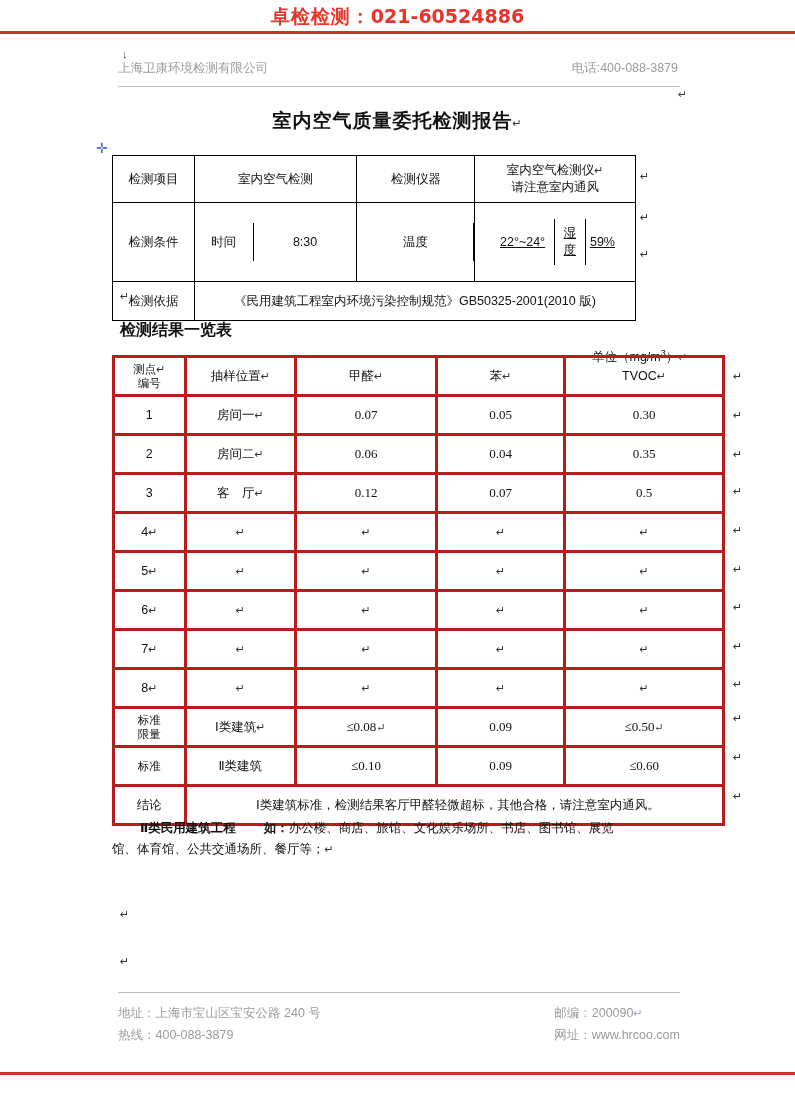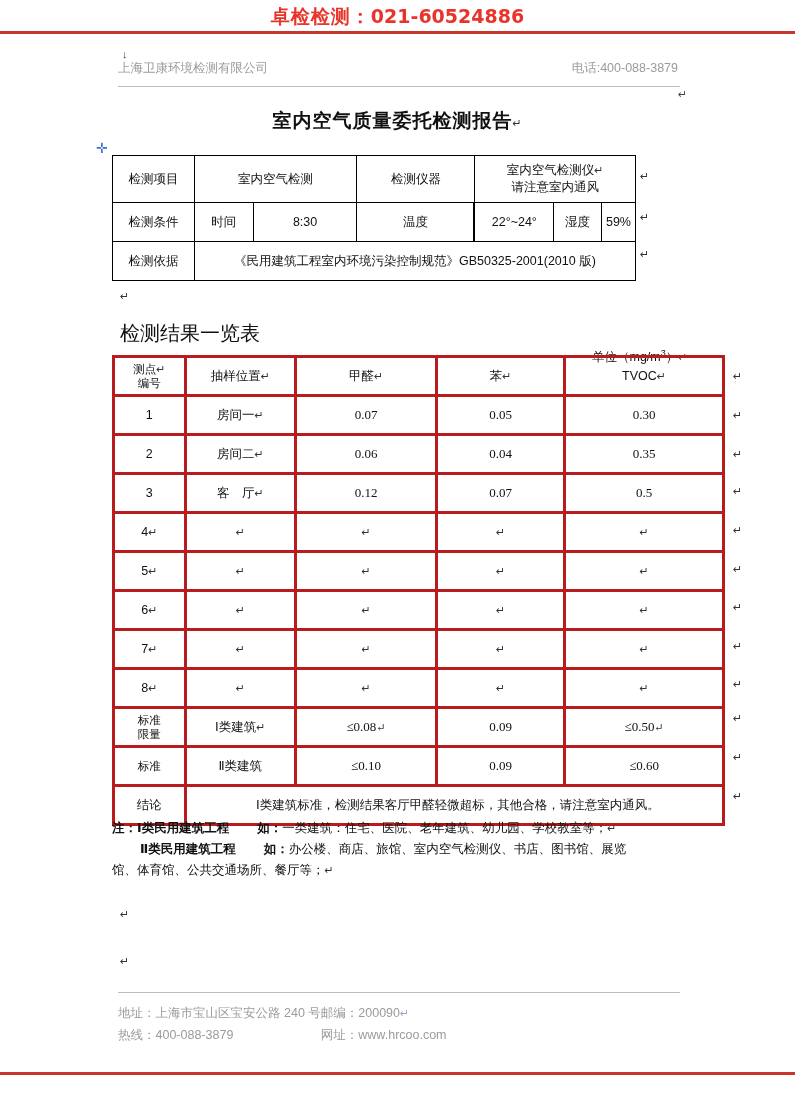--- a/index.html
+++ b/index.html
@@ -72,21 +72,21 @@
     height:26px;
     vertical-align:middle;
   }
 
   .side-pc{
     position:absolute;color:#333;font-size:11px;
   }
 
   
   .results-title{
-    position:absolute;left:120px;top:320px;font-size:20px;font-weight:normal;
+    position:absolute;left:120px;top:320px;font-size:16px;font-weight:bold;
   }
   .unit{
     position:absolute;left:592px;top:328px;font-size:12.5px;margin-top:20px;
   }
   .unit sup{font-size:9px;}
 
   .result-table{
     position:absolute;left:112px;top:355px;width:613px;font-size:12.5px;
   }
   .result-table td{
@@ -110,21 +110,21 @@
     position:absolute;left:636px;top:486px;width:159px;height:160px;overflow:hidden;
   }
 
   
   .rule-bot{
     position:absolute;top:992px;left:118px;width:562px;height:1px;background:#bdbdbd;
   }
   .footer{
     position:absolute;top:1002px;left:118px;width:562px;
     color:#9b9b9b;font-size:12.5px;line-height:22px;
-    display:flex;justify-content:flex-start;
+    display:flex;justify-content:space-between;
   }
   .footer .col{white-space:nowrap;}
   .rule-bottom-red{
     position:absolute;top:1072px;left:0;width:795px;height:3px;background:#c9352c;
   }
 </style>
 </head>
 <body>
 
 <div class="page">
@@ -173,21 +173,21 @@
       </td>
       <td style="padding:0;">
         <table style="width:100%;">
           <tbody>
                 <tr>
             <td style="border:none;border-right:1px solid #000;">温度</td>
           </tr>
         </tbody>
             </table>
       </td>
-      <td style="padding:0;">
+      <td style="padding:16px;text-decoration:underline;">
         <table style="width:100%;">
           <tbody>
                 <tr>
             <td style="border:none;border-right:1px solid #000;width:82px;">22°~24°</td>
             <td style="border:none;border-right:1px solid #000;width:52px;">湿度</td>
             <td style="border:none;">59%</td>
           </tr>
         </tbody>
             </table>
       </td>
@@ -314,25 +314,22 @@
   <div class="side-pc" style="left:733px;top:678px;">↵</div>
   <div class="side-pc" style="left:733px;top:712px;">↵</div>
   <div class="side-pc" style="left:733px;top:751px;">↵</div>
   <div class="side-pc" style="left:733px;top:790px;">↵</div>
 
   <div class="stamp-clip">
     
   </div>
 
   <div class="notes">
-    <div>
-      <b><span>注：</span><span>Ⅰ类民用建筑工程</span></b><span class="indent"></span><b><span>如：</span></b><span>一类建筑：住宅、医院、老年建筑、幼儿园、学校教室等；</span><span class="pilcrow-dark">↵</span>
-    </div>
     <div style="padding-left:28px;">
-      <b><span>Ⅱ类民用建筑工程</span></b><span class="indent"></span><b><span>如：</span></b><span>办公楼、商店、旅馆、室内空气检测仪、书店、图书馆、展览</span>
+      <b><span>Ⅱ类民用建筑工程</span></b><span class="indent"></span><b><span>如：</span></b><span>办公楼、商店、旅馆、文化娱乐场所、书店、图书馆、展览</span>
     </div>
     <div>
       <span>馆、体育馆、公共交通场所、餐厅等；</span><span class="pilcrow-dark">↵</span>
     </div>
   </div>
 
   <div class="side-pc" style="left:120px;top:908px;">↵</div>
   <div class="side-pc" style="left:120px;top:955px;">↵</div>
 
   <div class="rule-bot"></div>

